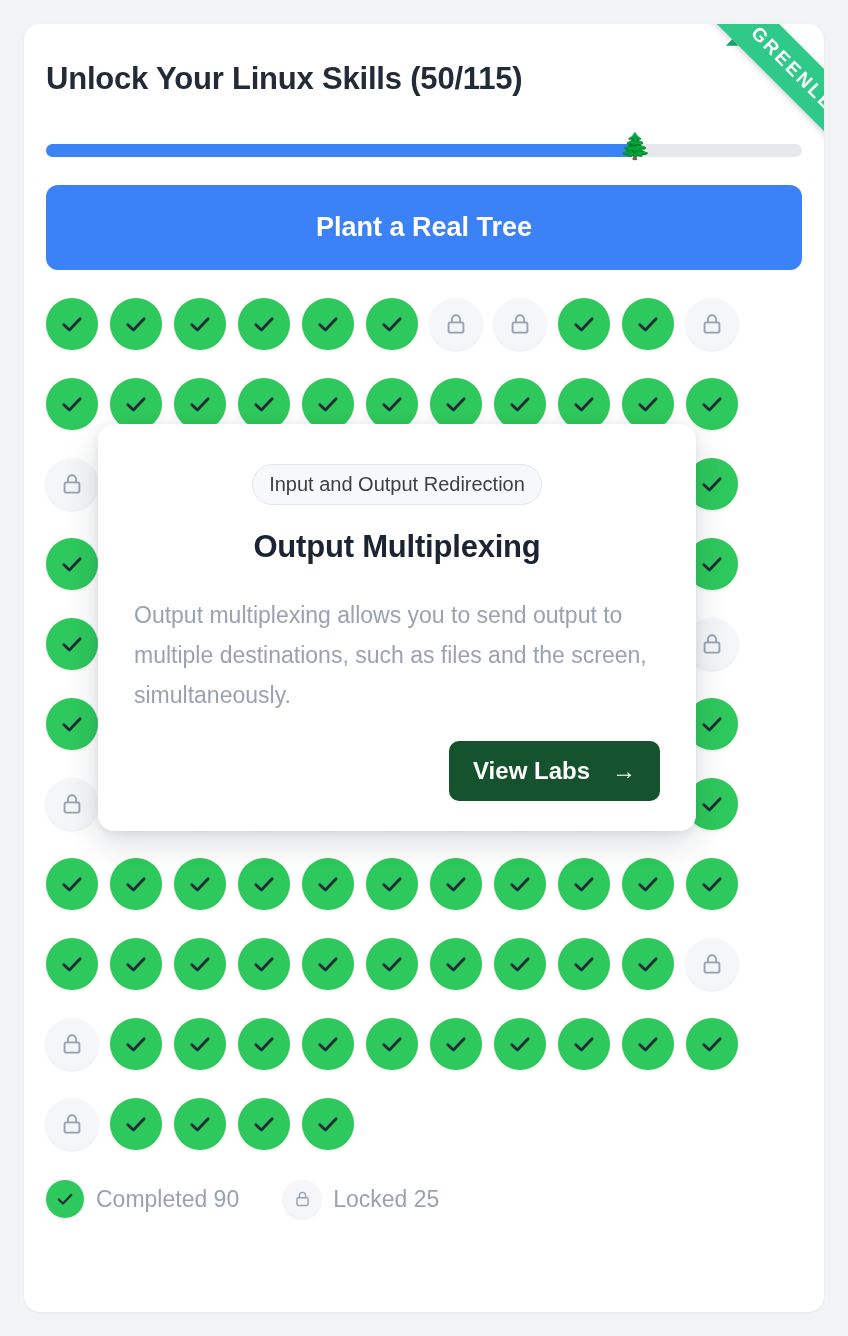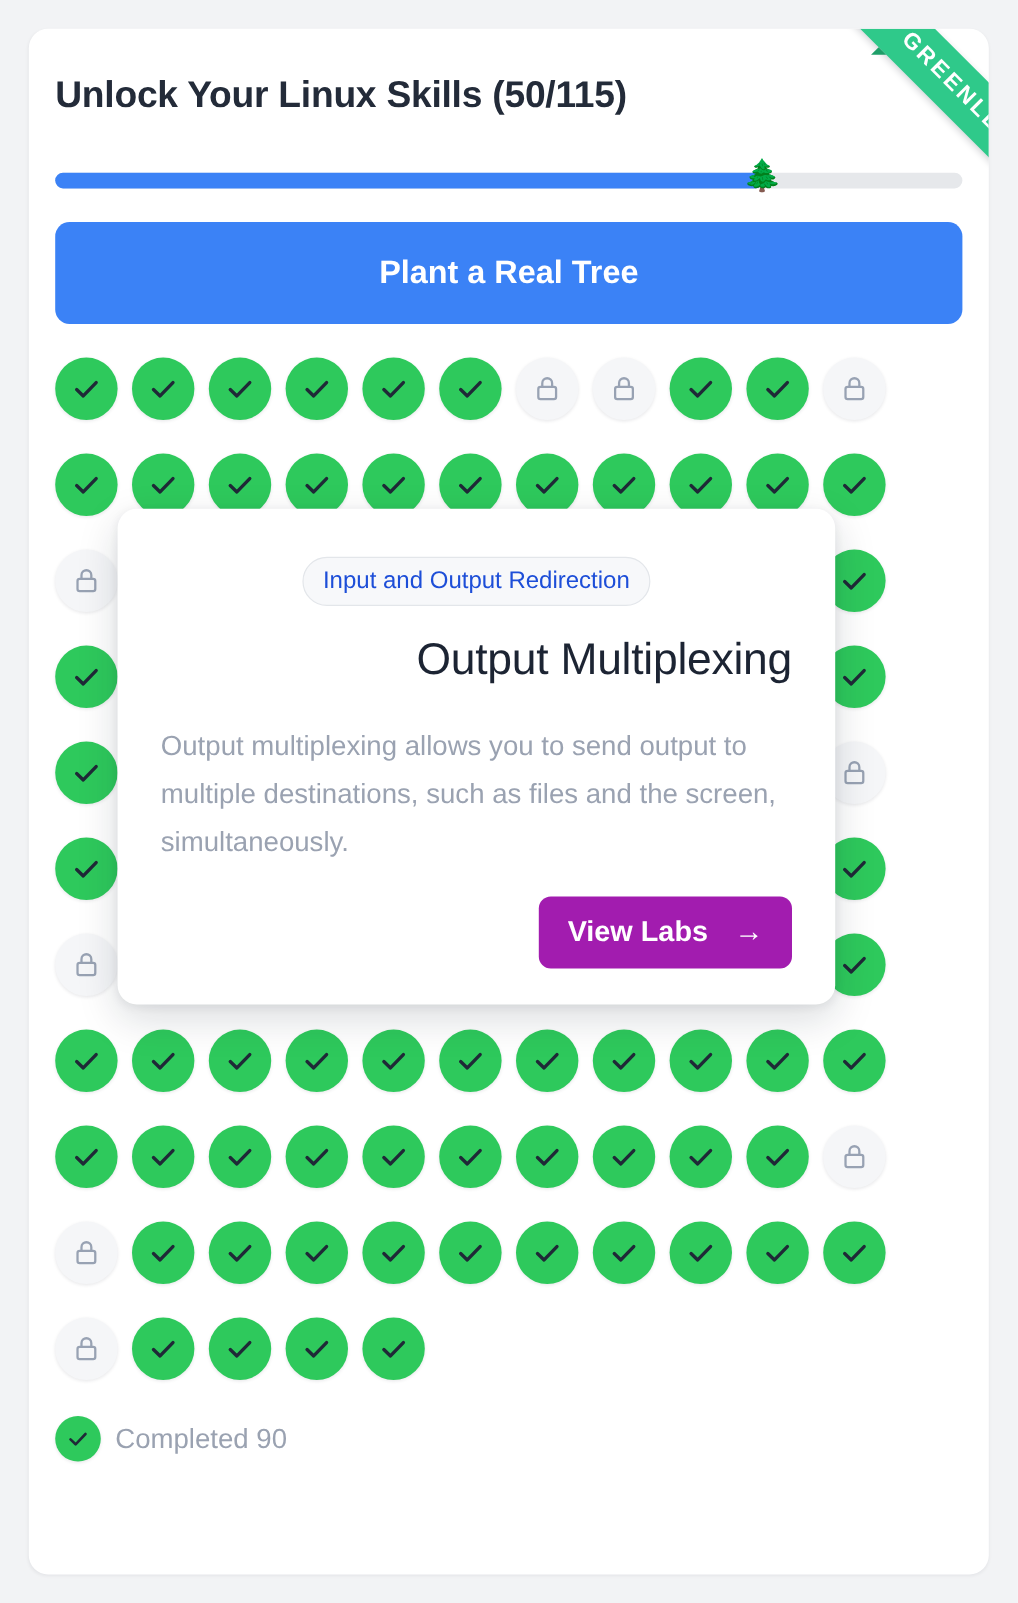--- a/index.html
+++ b/index.html
@@ -161,48 +161,48 @@
     box-shadow: 0 12px 34px rgba(16,24,40,0.15), 0 2px 8px rgba(16,24,40,0.07);
     z-index: 30;
   }
   .popup-badge {
     display: inline-block;
     padding: 8px 16px;
     border: 1px solid #e3e6ea;
     background: #f7f8fa;
     border-radius: 999px;
     font-size: 20px;
-    color: #1d4ed8;
+    color: #404040;
     margin: 0 auto;
   }
   .popup-badge-wrap { text-align: center; }
   .popup-title {
     margin-top: 24px;
-    text-align: right;
-    font-size: 37px;
-    font-weight: 400;
+    text-align: center;
+    font-size: 31px;
+    font-weight: 700;
     color: #1c2433;
     letter-spacing: -0.2px;
   }
   .popup-desc {
     margin-top: 30px;
     font-size: 23px;
     line-height: 1.74;
     color: #9aa2b1;
   }
   .popup-actions {
     margin-top: 26px;
     display: flex;
     justify-content: flex-end;
   }
   .view-labs {
     display: inline-flex;
     align-items: center;
     gap: 22px;
-    background: #a21caf;
+    background: #14532d;
     border: none;
     border-radius: 10px;
     color: #ffffff;
     font-family: "Liberation Sans", sans-serif;
     font-size: 24px;
     font-weight: 600;
     padding: 16px 24px;
     cursor: pointer;
   }
   .view-labs .arrow { font-size: 24px; line-height: 1; }
@@ -1112,16 +1112,25 @@
 
     <div class="legend" id="legendZone">
         <div class="legend-item">
           <span class="legend-dot done">
             <svg viewBox="0 0 24 24" fill="none" stroke-width="2.6" stroke-linecap="round" stroke-linejoin="round">
               <path d="M4.5 12.6 L9.6 17.5 L19.5 7.2"></path>
             </svg>
           </span>
           <span class="legend-label">Completed 90</span>
         </div>
+        <div class="legend-item">
+          <span class="legend-dot locked">
+            <svg viewBox="0 0 22 24" fill="none" stroke-width="1.9" stroke-linecap="round" stroke-linejoin="round">
+              <rect x="3.6" y="10.4" width="14.8" height="10.2" rx="1.8"></rect>
+              <path d="M6.9 10.4 V7.3 a4.1 4.1 0 0 1 8.2 0 V10.4"></path>
+            </svg>
+          </span>
+          <span class="legend-label">Locked 25</span>
+        </div>
       </div>
 
   </div>
 </div>
 
 </body></html>

